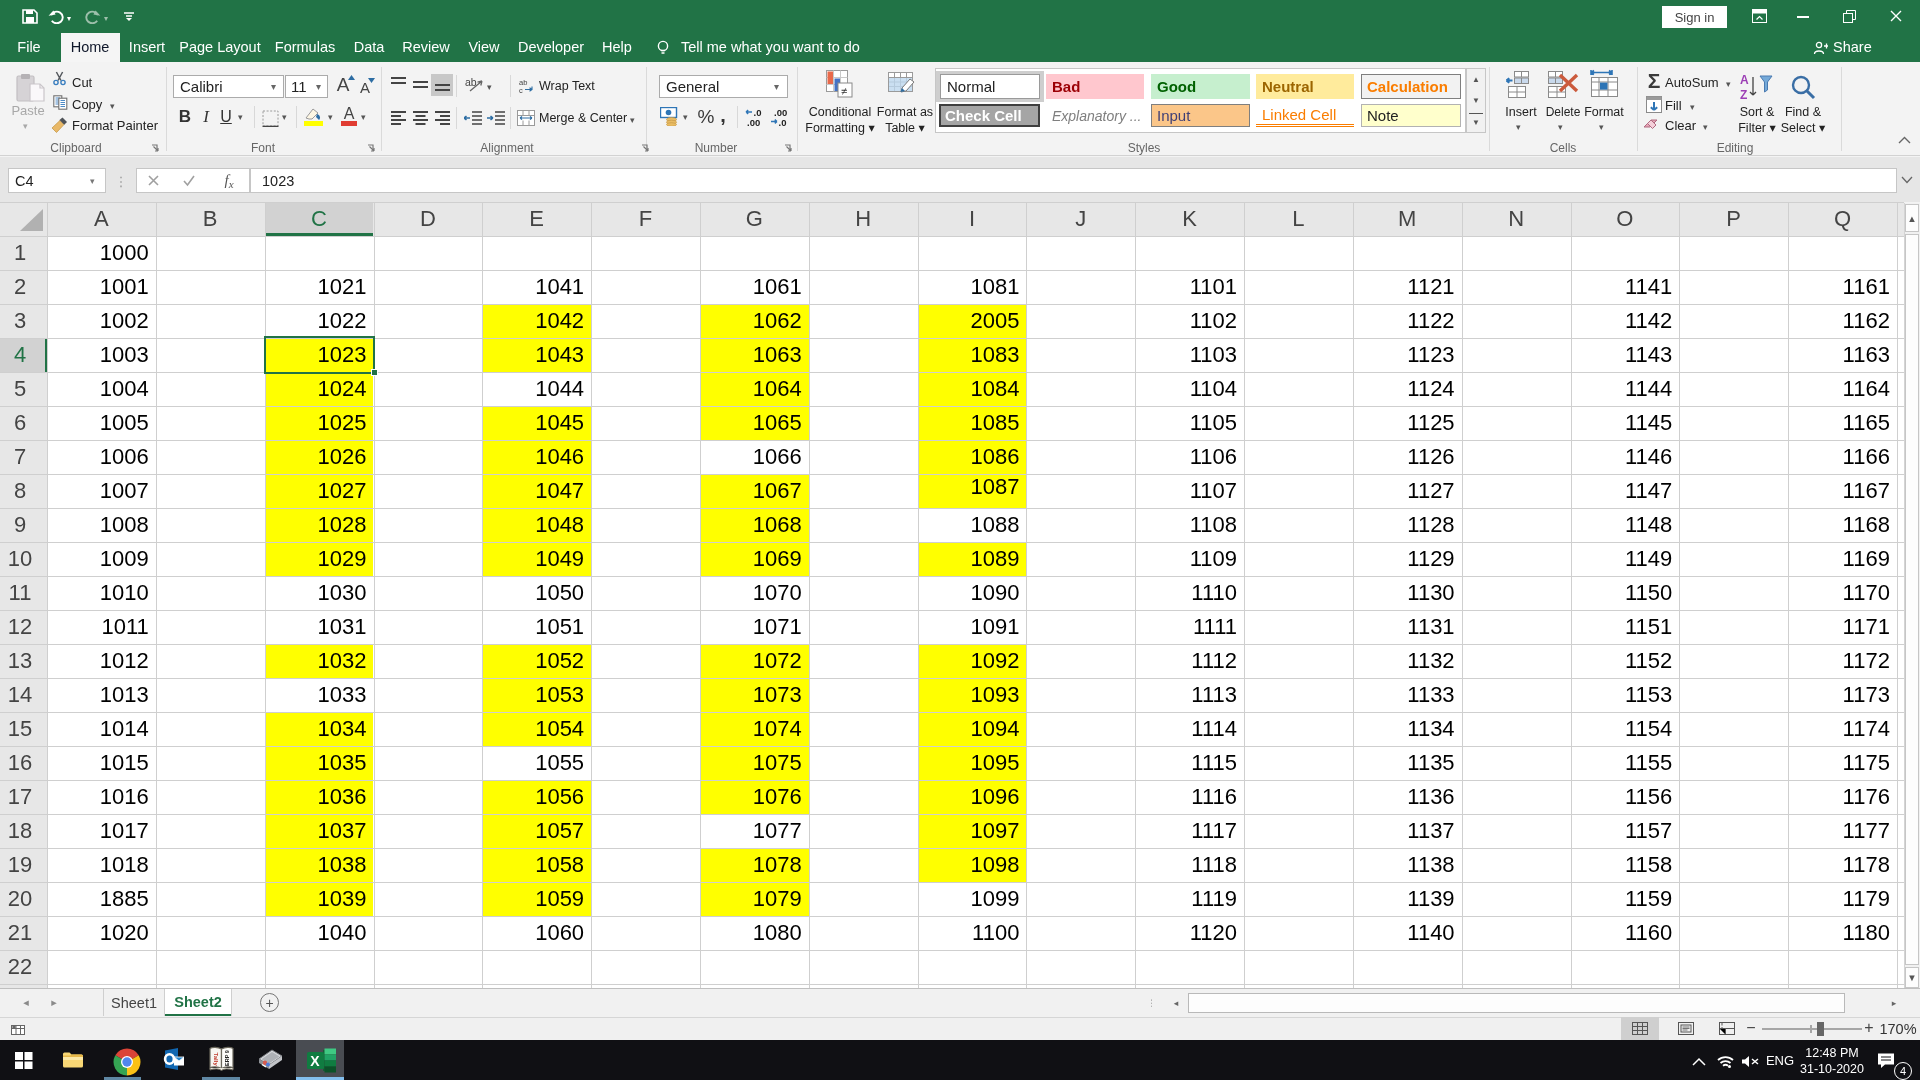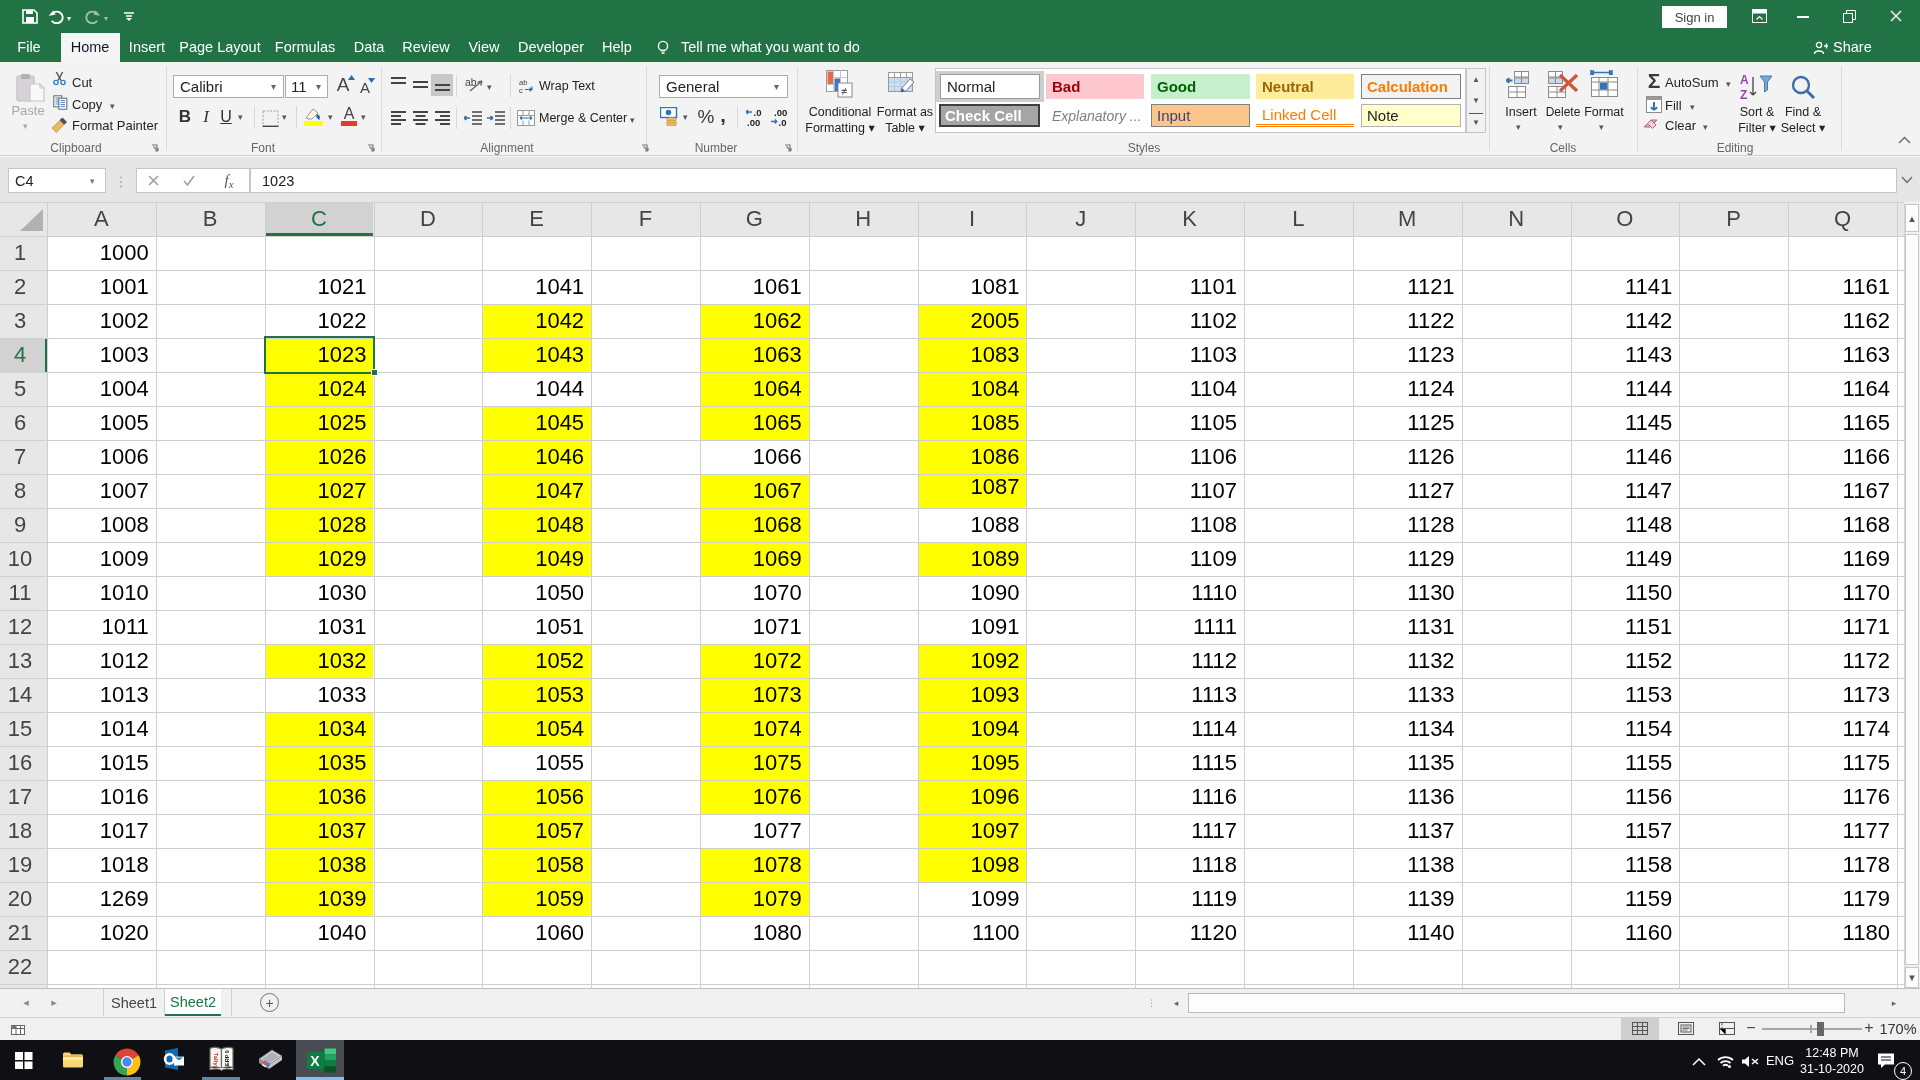--- a/index.html
+++ b/index.html
@@ -666,21 +666,21 @@
 <div class="rr" style="left:1788.1px;top:814px;width:101.82px;height:34px;color:#000;font-size:22px">1177</div>
 <div class="rr" style="left:47.0px;top:848px;width:101.82px;height:34px;color:#000;font-size:22px">1018</div>
 <div class="rr" style="left:264.6px;top:848px;width:101.82px;height:34px;color:#000;font-size:22px">1038</div>
 <div class="rr" style="left:482.3px;top:848px;width:101.82px;height:34px;color:#000;font-size:22px">1058</div>
 <div class="rr" style="left:699.9px;top:848px;width:101.82px;height:34px;color:#000;font-size:22px">1078</div>
 <div class="rr" style="left:917.6px;top:848px;width:101.82px;height:34px;color:#000;font-size:22px">1098</div>
 <div class="rr" style="left:1135.2px;top:848px;width:101.82px;height:34px;color:#000;font-size:22px">1118</div>
 <div class="rr" style="left:1352.8px;top:848px;width:101.82px;height:34px;color:#000;font-size:22px">1138</div>
 <div class="rr" style="left:1570.5px;top:848px;width:101.82px;height:34px;color:#000;font-size:22px">1158</div>
 <div class="rr" style="left:1788.1px;top:848px;width:101.82px;height:34px;color:#000;font-size:22px">1178</div>
-<div class="rr" style="left:47.0px;top:882px;width:101.82px;height:34px;color:#000;font-size:22px">1269</div>
+<div class="rr" style="left:47.0px;top:882px;width:101.82px;height:34px;color:#000;font-size:22px">1885</div>
 <div class="rr" style="left:264.6px;top:882px;width:101.82px;height:34px;color:#000;font-size:22px">1039</div>
 <div class="rr" style="left:482.3px;top:882px;width:101.82px;height:34px;color:#000;font-size:22px">1059</div>
 <div class="rr" style="left:699.9px;top:882px;width:101.82px;height:34px;color:#000;font-size:22px">1079</div>
 <div class="rr" style="left:917.6px;top:882px;width:101.82px;height:34px;color:#000;font-size:22px">1099</div>
 <div class="rr" style="left:1135.2px;top:882px;width:101.82px;height:34px;color:#000;font-size:22px">1119</div>
 <div class="rr" style="left:1352.8px;top:882px;width:101.82px;height:34px;color:#000;font-size:22px">1139</div>
 <div class="rr" style="left:1570.5px;top:882px;width:101.82px;height:34px;color:#000;font-size:22px">1159</div>
 <div class="rr" style="left:1788.1px;top:882px;width:101.82px;height:34px;color:#000;font-size:22px">1179</div>
 <div class="rr" style="left:47.0px;top:916px;width:101.82px;height:34px;color:#000;font-size:22px">1020</div>
 <div class="rr" style="left:264.6px;top:916px;width:101.82px;height:34px;color:#000;font-size:22px">1040</div>
@@ -696,21 +696,21 @@
 <div style="left:1904px;top:203px;width:16px;height:785px;background:#f1f1f1;border-left:1px solid #d4d4d4"></div>
 <div class="cc" style="left:1905px;top:204px;width:14px;height:28px;background:#fdfdfd;border:1px solid #c6c6c6;color:#555;font-size:9.5px;justify-content:center">▲</div>
 <div style="left:1905px;top:234px;width:14px;height:731px;background:#fdfdfd;border:1px solid #c6c6c6"></div>
 <div class="cc" style="left:1905px;top:967px;width:14px;height:21px;background:#fdfdfd;border:1px solid #c6c6c6;color:#555;font-size:9.5px;justify-content:center">▼</div>
 <div style="left:0;top:988px;width:1920px;height:29px;background:#f1f1f1;border-top:1px solid #bfbfbf"></div>
 <div class="cc" style="left:20px;top:996px;width:12px;height:12px;color:#8a8a8a;font-size:11px">◂</div>
 <div class="cc" style="left:48px;top:996px;width:12px;height:12px;color:#8a8a8a;font-size:11px">▸</div>
 <div style="left:103px;top:989px;width:1px;height:27px;background:#cfcfcf"></div>
 <div class="cc" style="left:104px;top:989px;width:60px;height:27px;color:#444;font-size:14.5px;justify-content:center">Sheet1</div>
 <div style="left:164px;top:989px;width:1px;height:27px;background:#cfcfcf"></div>
-<div class="cc" style="left:165px;top:989px;width:56px;height:27px;background:#fff;border-bottom:2.5px solid #217346;color:#217346;font-size:14.5px;font-weight:normal;justify-content:center">Sheet2</div>
+<div class="cc" style="left:165px;top:989px;width:66px;height:27px;background:#fff;border-bottom:2.5px solid #217346;color:#217346;font-size:14.5px;font-weight:bold;justify-content:center">Sheet2</div>
 <div style="left:231px;top:989px;width:1px;height:27px;background:#cfcfcf"></div>
 <div class="cc" style="left:260px;top:993px;width:19px;height:19px;border:1px solid #757575;border-radius:50%;color:#555;font-size:14px;justify-content:center">+</div>
 <div class="cc" style="left:1149px;top:995px;width:5px;height:16px;color:#9a9a9a;font-size:9px;letter-spacing:0">⋮</div>
 <div class="cc" style="left:1168px;top:993px;width:16px;height:20px;color:#666;font-size:9px">◂</div>
 <div style="left:1188px;top:993px;width:657px;height:20px;background:#fdfdfd;border:1px solid #b9b9b9"></div>
 <div class="cc" style="left:1886px;top:993px;width:16px;height:20px;color:#666;font-size:9px">▸</div>
 <div style="left:0;top:1017px;width:1920px;height:23px;background:#f0f0f0;border-top:1px solid #d6d6d6"></div>
 <svg style="position:absolute;left:10px;top:1022px;" width="18" height="14" viewBox="0 0 18 14">
       <rect x="1.5" y="3.5" width="13" height="9" fill="#fff" stroke="#666"></rect>
       <path d="M1.5 6.5h13M6 3.5v9M10.5 3.5v9" stroke="#666"></path>

